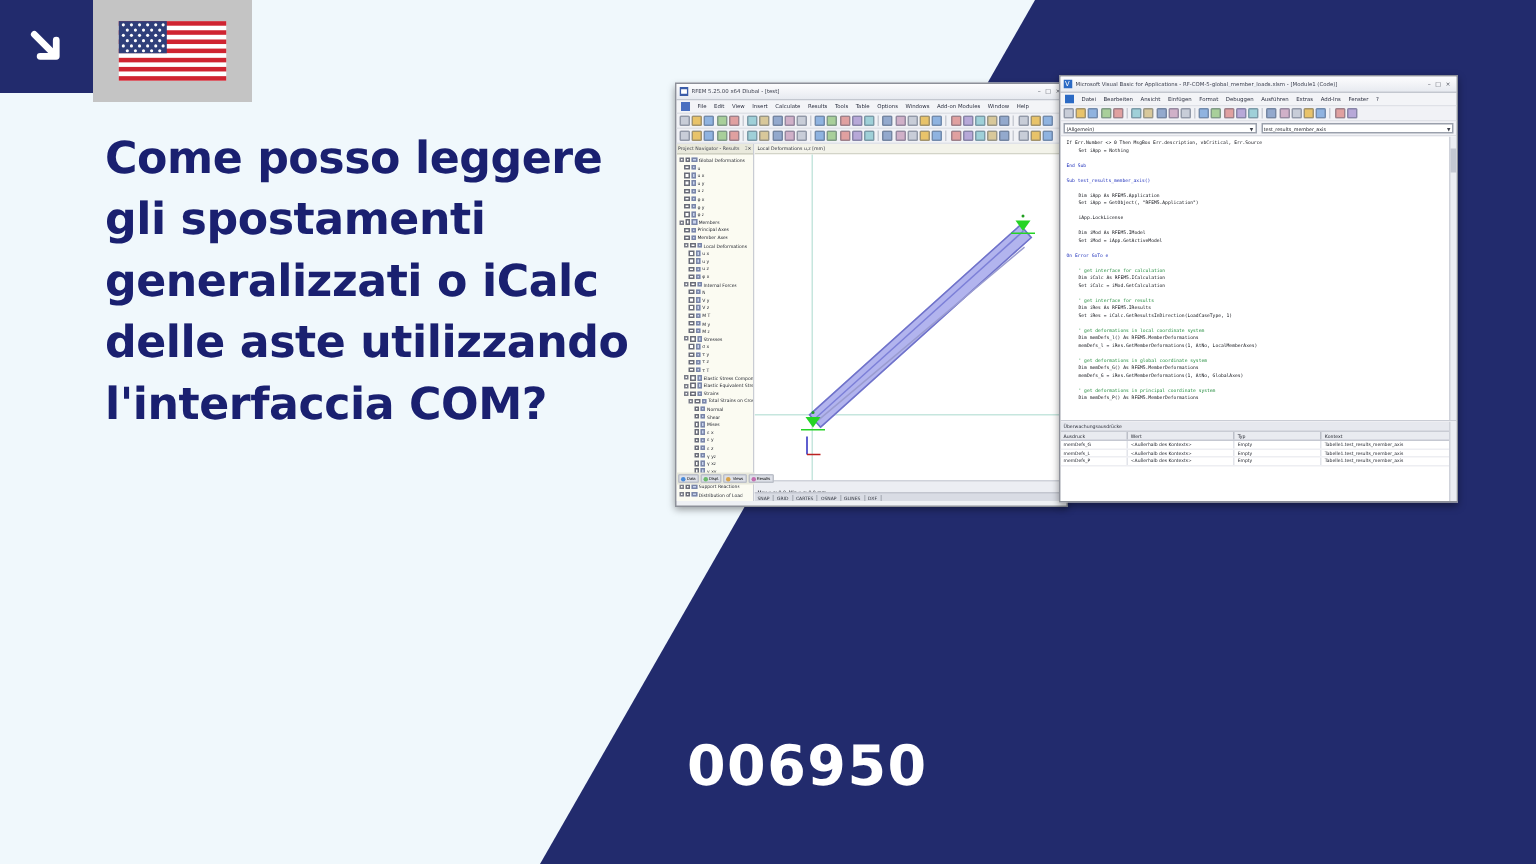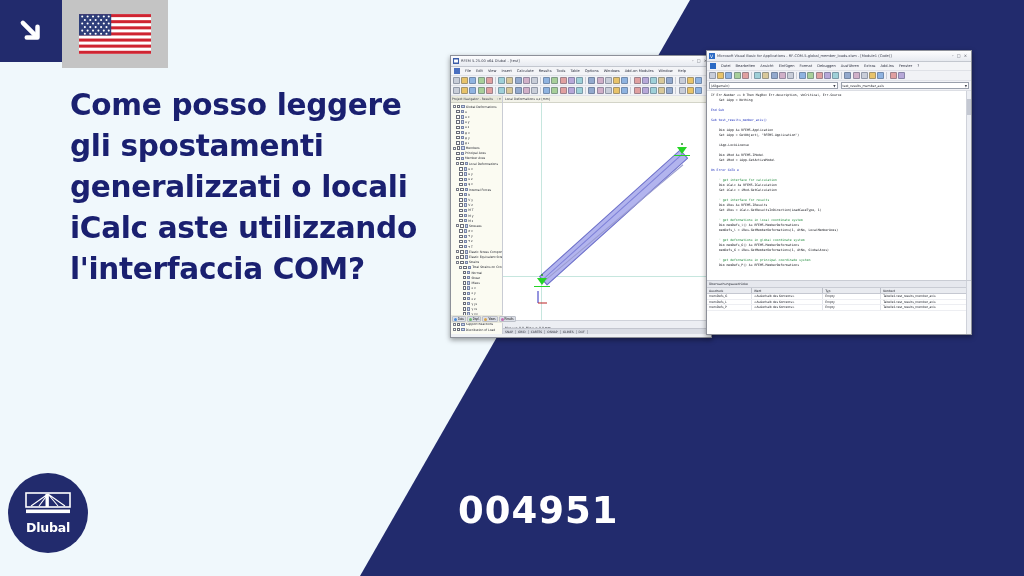--- a/index.html
+++ b/index.html
@@ -301,34 +301,25 @@
           <circle cx="31.4" cy="17.4" r="1.1"></circle>
         <circle cx="6.2" cy="20.8" r="1.1"></circle>
           <circle cx="11.9" cy="20.8" r="1.1"></circle>
           <circle cx="17.6" cy="20.8" r="1.1"></circle>
           <circle cx="23.3" cy="20.8" r="1.1"></circle>
           <circle cx="29.0" cy="20.8" r="1.1"></circle>
       </g>
     </svg>
   </div>
 
-  <div class="headline">Come posso leggere gli spostamenti generalizzati o locali iCalc aste utilizzando l'interfaccia COM?</div>
-
-  <div class="logo-circle">
-    <svg class="logo-mark" viewBox="0 0 46 26">
-      <rect x="1" y="1" width="44" height="14" fill="none" stroke="#ffffff" stroke-width="1.6"></rect>
-      <path d="M23 2 L6 14 M23 2 L40 14 M23 2 L23 14 M23 2 L14 14 M23 2 L33 14" stroke="#ffffff" stroke-width="1.1" fill="none"></path>
-      <rect x="20.5" y="2" width="3.2" height="13" fill="#ffffff"></rect>
-      <rect x="1" y="17.5" width="44" height="3.6" fill="#ffffff"></rect>
-    </svg>
-    <div class="logo-word">Dlubal</div>
-  </div>
+  <div class="headline">Come posso leggere gli spostamenti generalizzati o iCalc delle aste utilizzando l'interfaccia COM?</div>
+
 
   <div class="faq-wrap">
-    <div class="faq-num">004951</div>
+    <div class="faq-num">006950</div>
   </div>
 
   <div class="shot">
 
     <div class="win win-rfem">
       <div class="titlebar">
         <svg class="tb-ico" viewBox="0 0 8 8">
           <rect x="0" y="0" width="8" height="8" fill="#3b5ca8"></rect>
             <rect x="1.4" y="2" width="5.2" height="4" fill="#ffffff"></rect>
         </svg>

